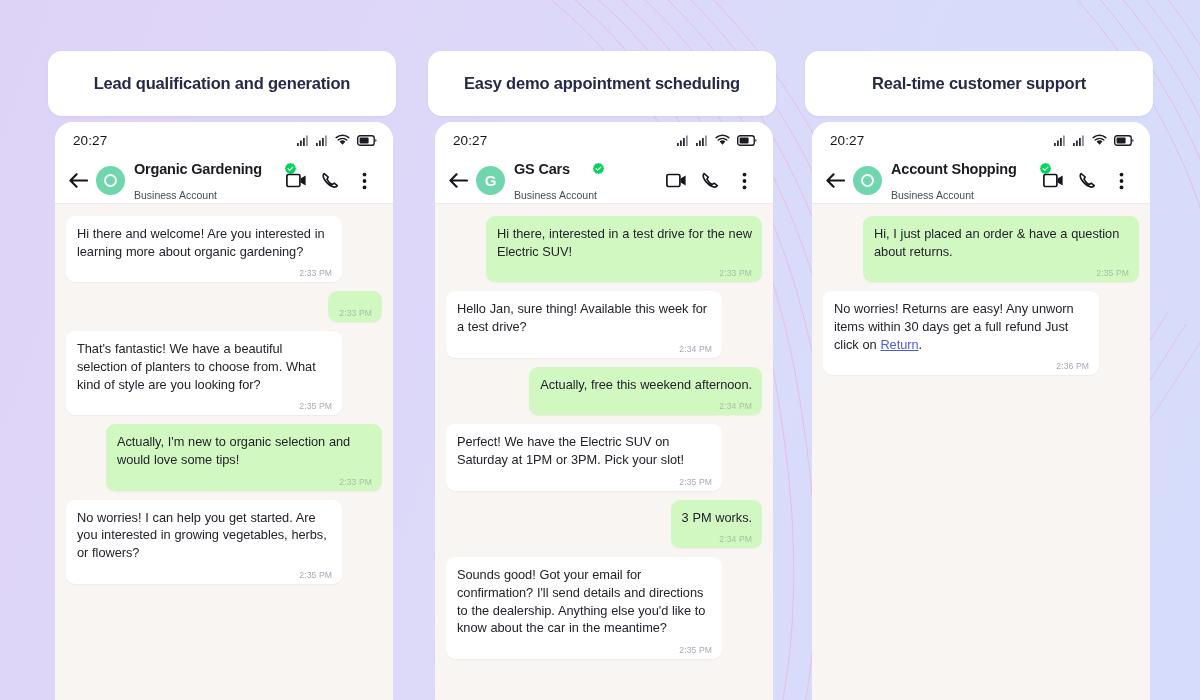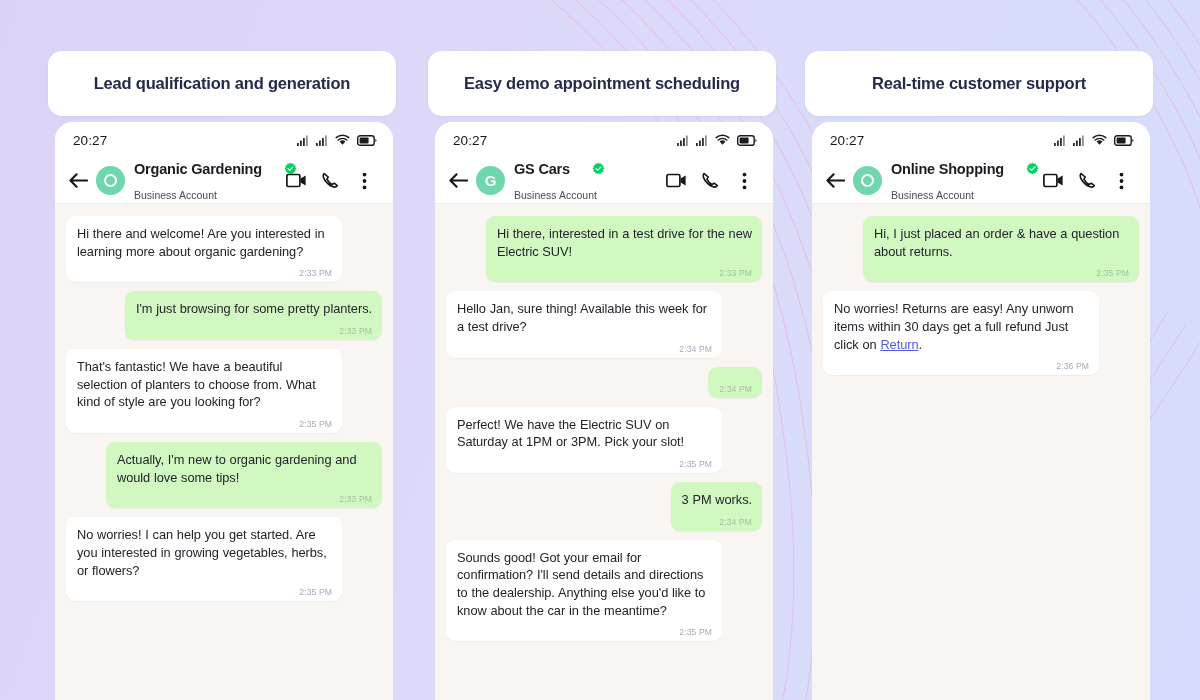--- a/index.html
+++ b/index.html
@@ -303,33 +303,32 @@
 
       <div class="messages">
         <div class="msg-row in">
           <div class="bubble in">
             <p>Hi there and welcome! Are you interested in learning more about organic gardening?</p>
             <span class="stamp">2:33 PM</span>
           </div>
         </div>
         <div class="msg-row out">
           <div class="bubble out">
-            <p>I'm just browsing for some pretty planters.</p>
             <span class="stamp">2:33 PM</span>
           </div>
         </div>
         <div class="msg-row in">
           <div class="bubble in">
             <p>That's fantastic! We have a beautiful selection of planters to choose from. What kind of style are you looking for?</p>
             <span class="stamp">2:35 PM</span>
           </div>
         </div>
         <div class="msg-row out">
           <div class="bubble out">
-            <p> Actually, I'm new to organic gardening and would love some tips!</p>
+            <p> Actually, I'm new to organic selection and would love some tips!</p>
             <span class="stamp">2:33 PM</span>
           </div>
         </div>
         <div class="msg-row in">
           <div class="bubble in">
             <p>No worries! I can help you get started. Are you interested in growing vegetables, herbs, or flowers?</p>
             <span class="stamp">2:35 PM</span>
           </div>
         </div>
       </div>
@@ -420,20 +419,21 @@
           </div>
         </div>
         <div class="msg-row in">
           <div class="bubble in">
             <p>Hello Jan, sure thing! Available this week for a test drive?</p>
             <span class="stamp">2:34 PM</span>
           </div>
         </div>
         <div class="msg-row out">
           <div class="bubble out">
+            <p>Actually, free this weekend afternoon.</p>
             <span class="stamp">2:34 PM</span>
           </div>
         </div>
         <div class="msg-row in">
           <div class="bubble in">
             <p>Perfect! We have the Electric SUV on Saturday at 1PM or 3PM. Pick your slot!</p>
             <span class="stamp">2:35 PM</span>
           </div>
         </div>
         <div class="msg-row out">
@@ -491,21 +491,21 @@
         <div class="back-btn">
           <svg width="19" height="15" viewBox="0 0 19 15">
               <path d="M7.6 1.3 L1.4 7.5 L7.6 13.7 M1.8 7.5 H18" stroke="#16161c" stroke-width="2.1" fill="none" stroke-linecap="round" stroke-linejoin="round"></path>
             </svg>
         </div>
         <div class="avatar">
           <div class="avatar-ring"></div>
         </div>
         <div class="head-texts">
           <div class="head-name-row">
-            <div class="head-name">Online Shopping</div>
+            <div class="head-name">Account Shopping</div>
             <svg class="verified" viewBox="0 0 24 24">
                 <path d="M12 1.2l2.3 2.0 3.0-.5 1.2 2.8 2.8 1.2-.5 3.0 2.0 2.3-2.0 2.3.5 3.0-2.8 1.2-1.2 2.8-3.0-.5-2.3 2.0-2.3-2.0-3.0.5-1.2-2.8-2.8-1.2.5-3.0-2.0-2.3 2.0-2.3-.5-3.0 2.8-1.2 1.2-2.8 3.0.5z" fill="#00d45a"></path>
                 <path d="M7.4 12.3l3.0 3.0 6.1-6.1" stroke="#ffffff" stroke-width="2.1" fill="none" stroke-linecap="round" stroke-linejoin="round"></path>
               </svg>
           </div>
           <div class="head-sub">Business Account</div>
         </div>
         <div class="head-actions">
           <div>
             <svg width="21" height="15" viewBox="0 0 21 15">

